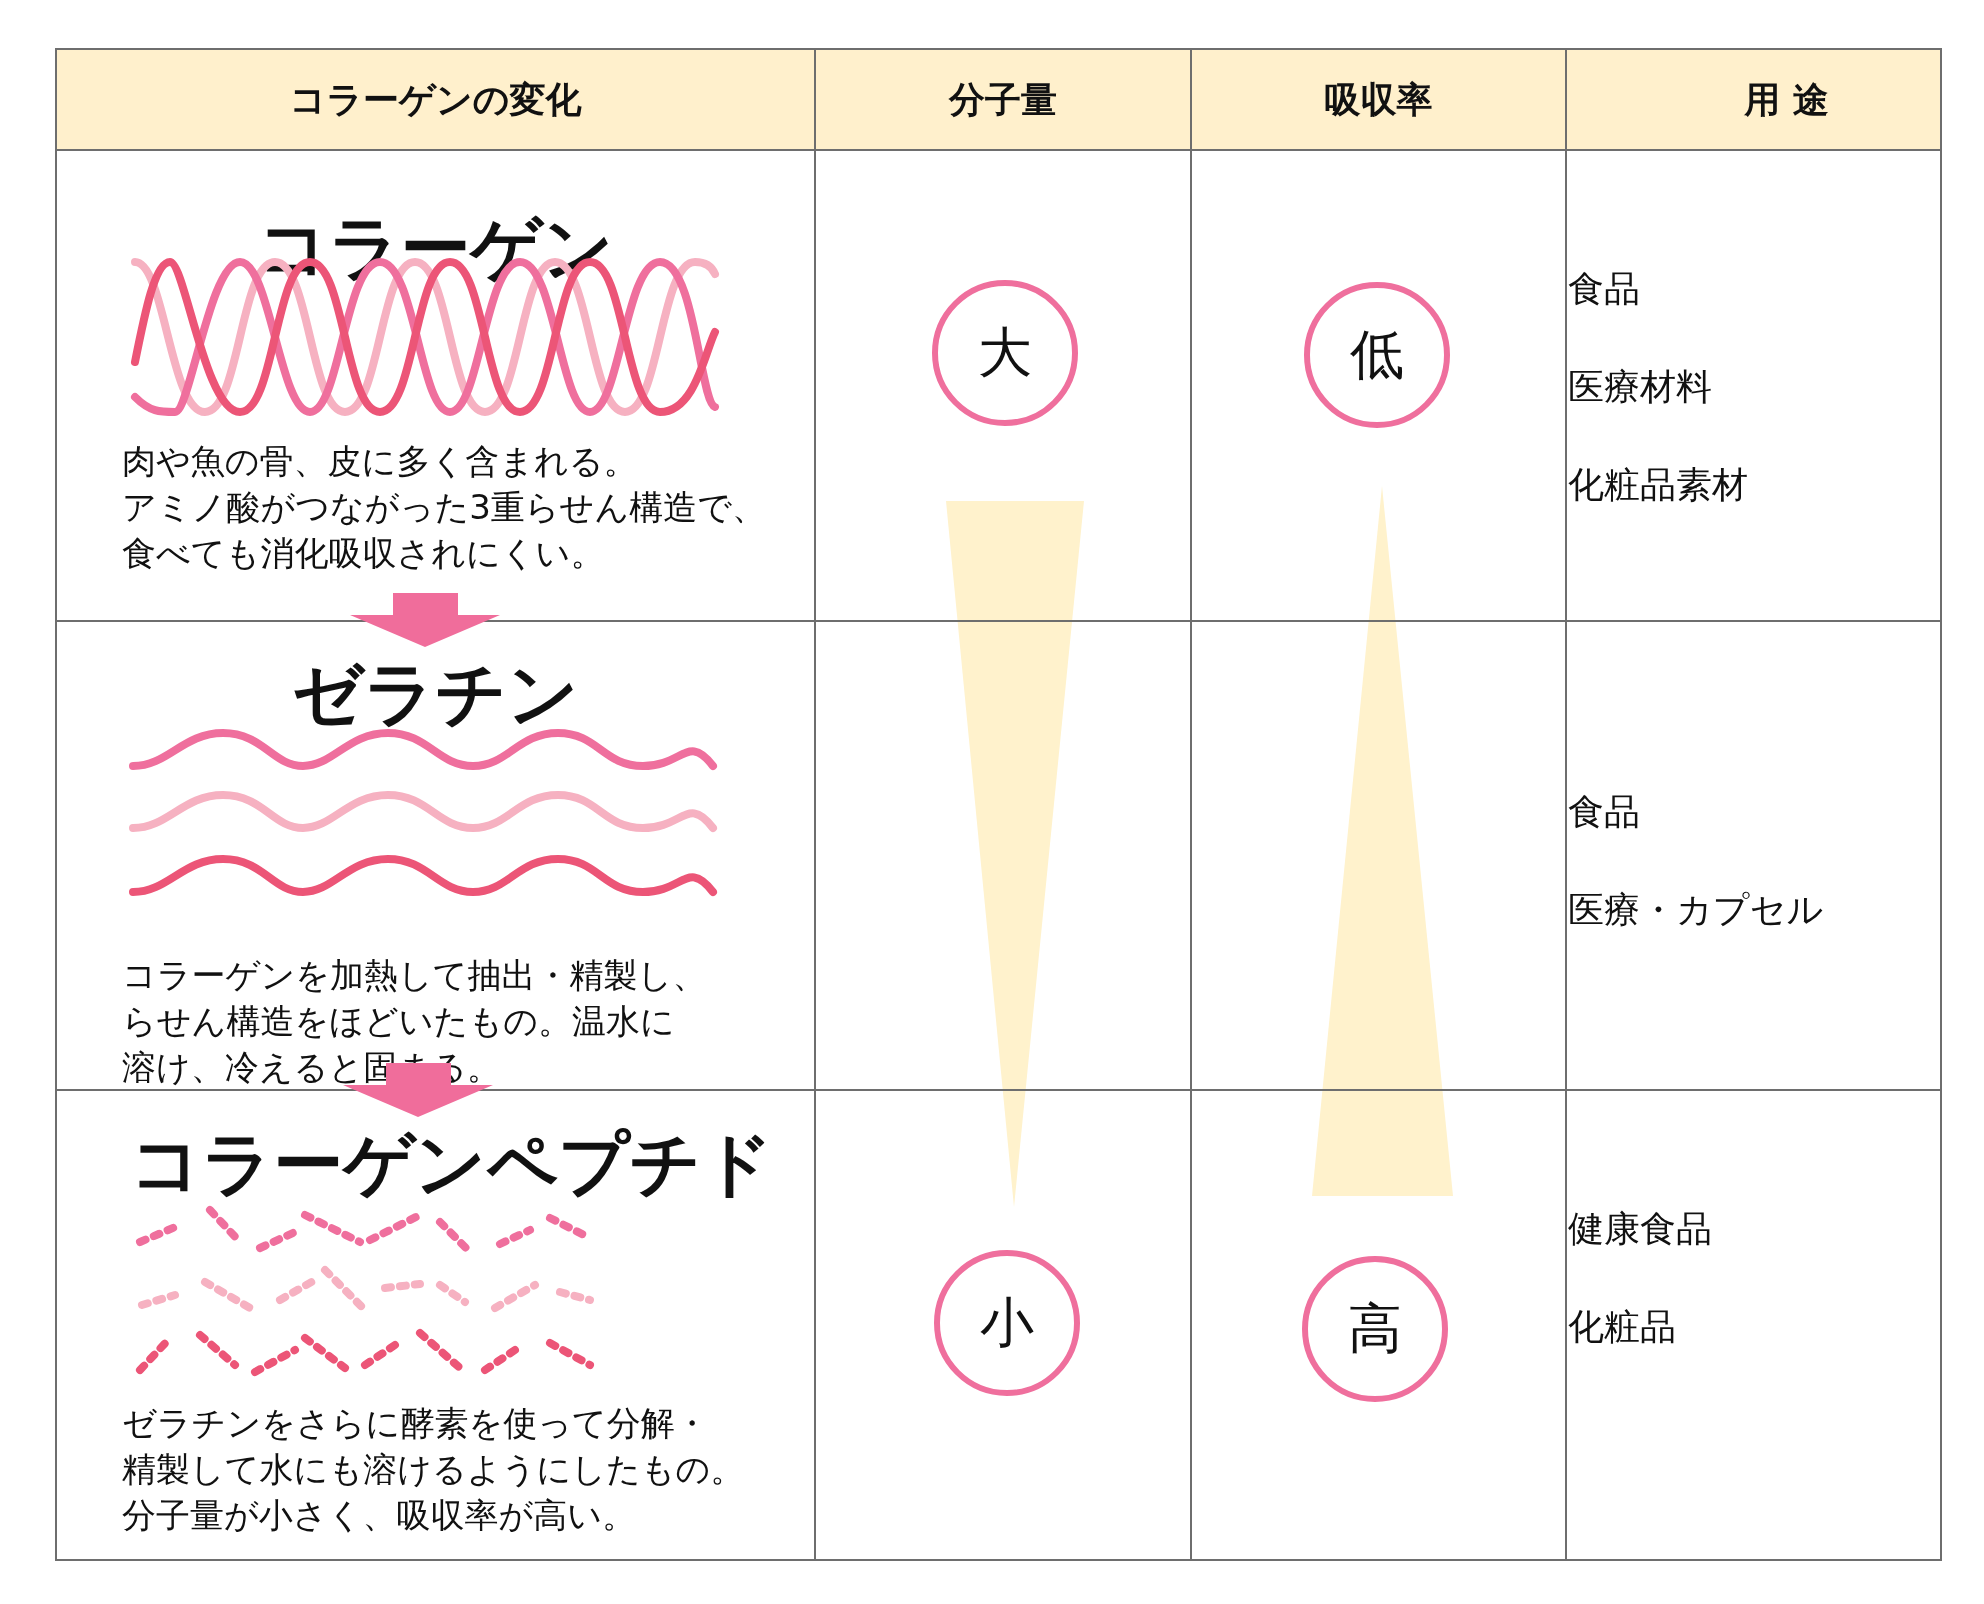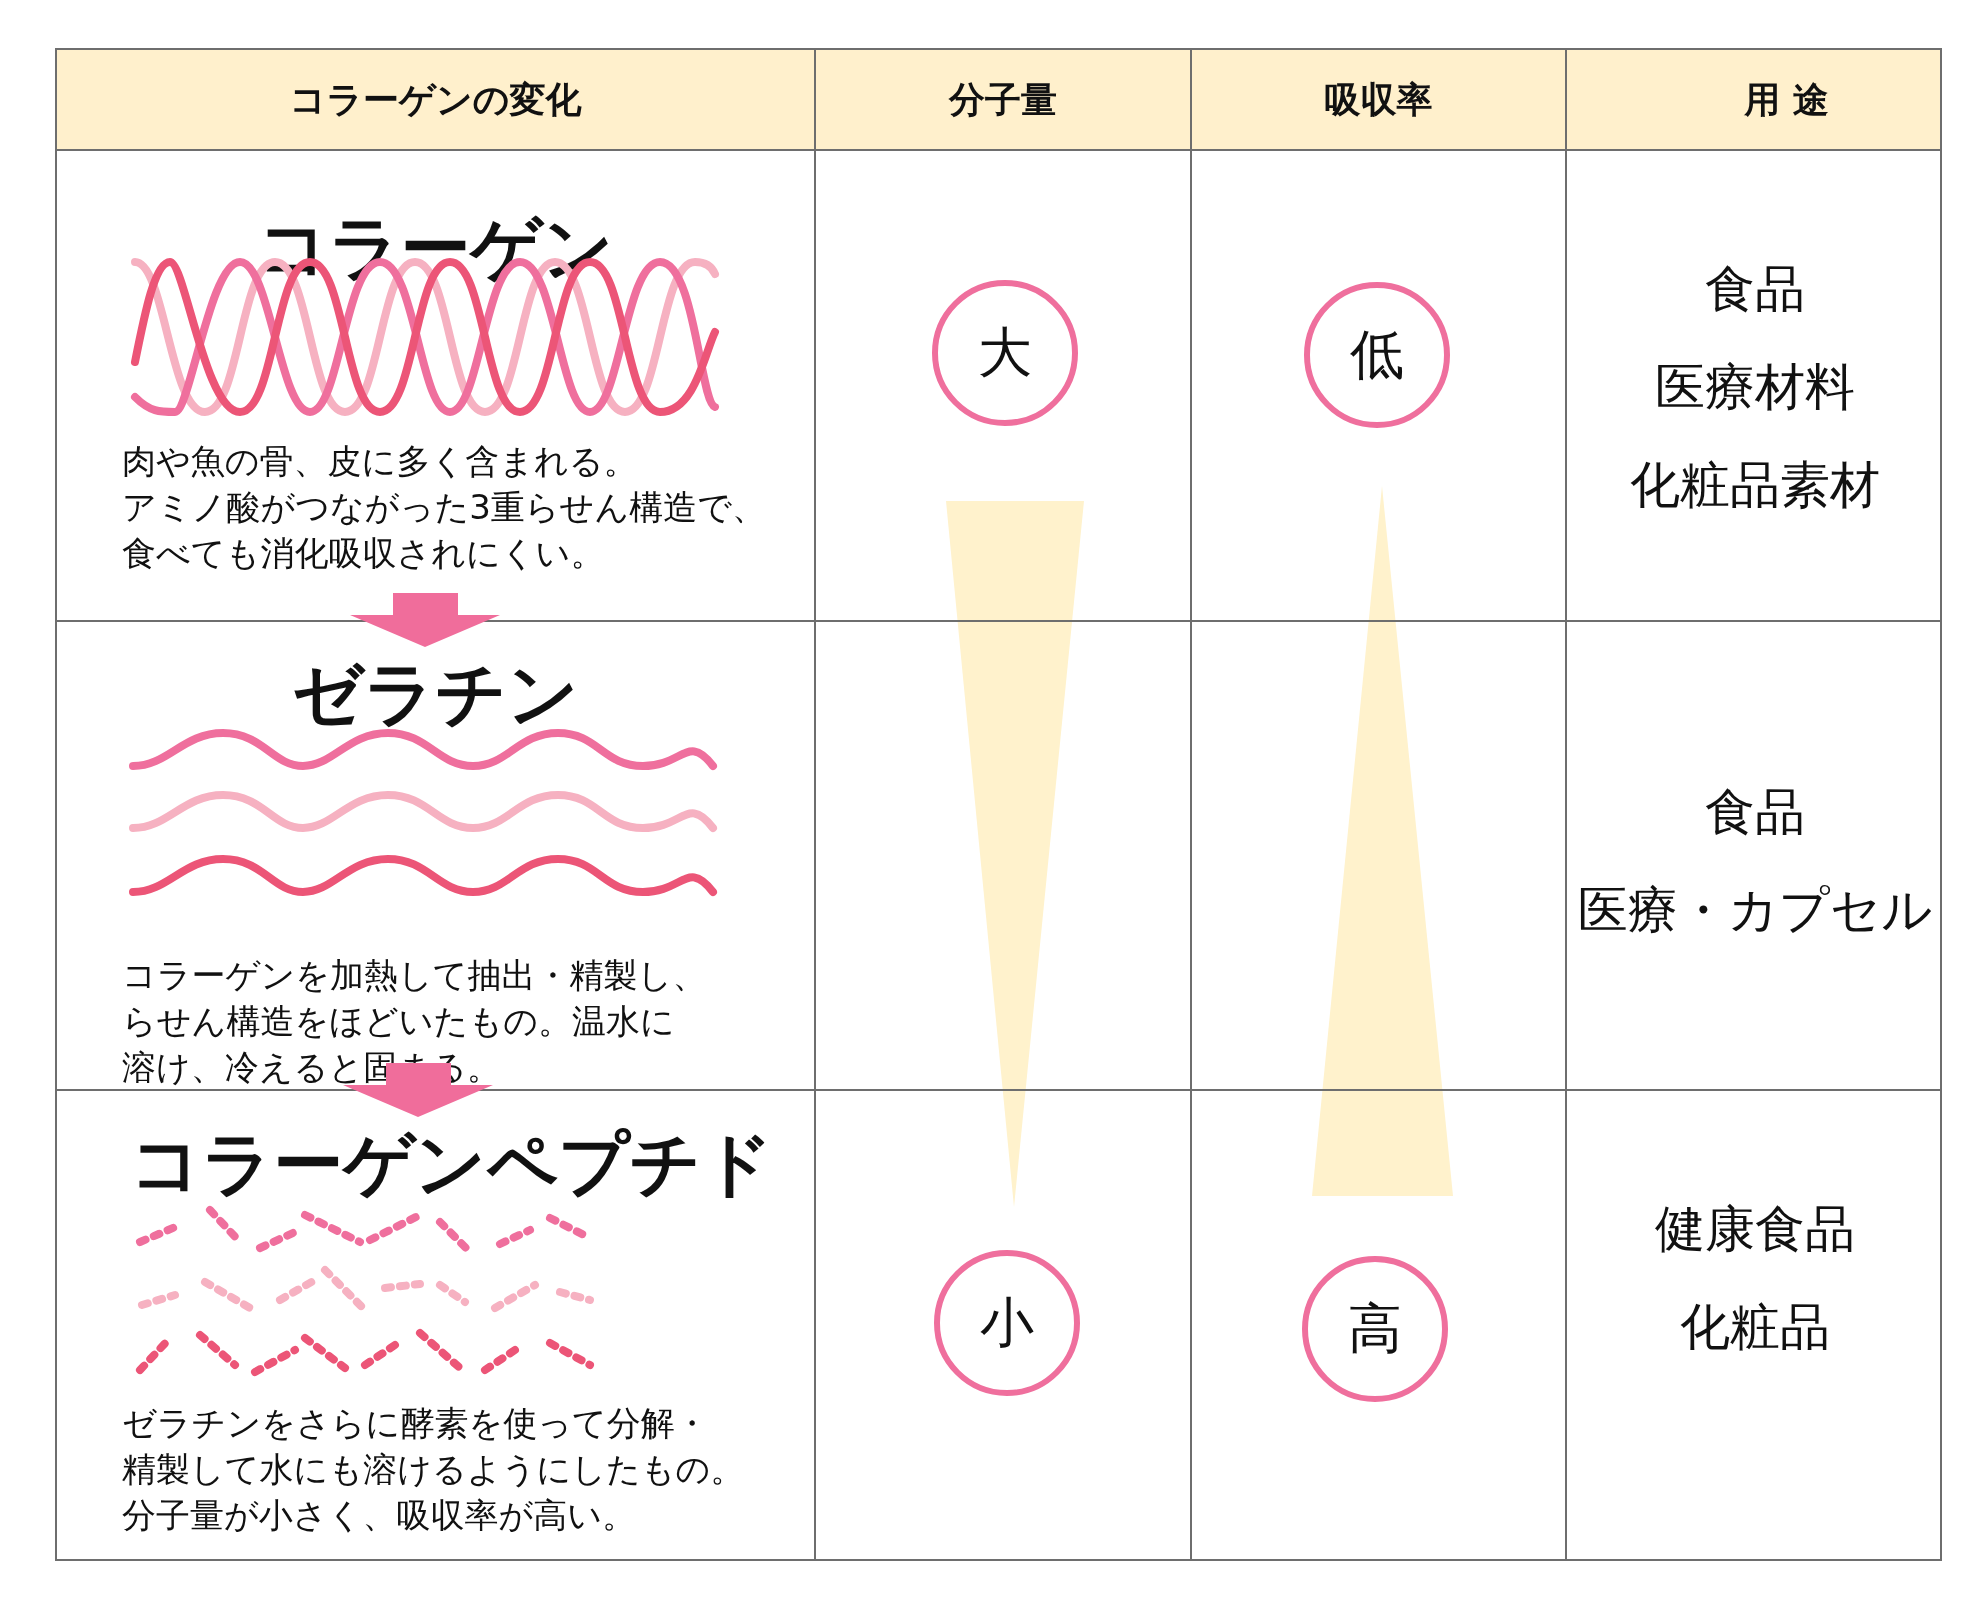--- a/index.html
+++ b/index.html
@@ -6,21 +6,21 @@
   body{width:1984px;height:1604px;position:relative;overflow:hidden;font-family:"DejaVu Sans","Liberation Sans",sans-serif;color:#111;}
   .tbl{position:absolute;left:55px;top:48px;width:1887px;height:1513px;border:2px solid #6e6e6e;box-sizing:border-box;}
   .hline{position:absolute;left:55px;width:1887px;height:2px;background:#6e6e6e;}
   .vline{position:absolute;top:48px;height:1513px;width:2px;background:#6e6e6e;}
   .hdr-bg{position:absolute;left:57px;top:50px;width:1883px;height:100px;background:#fff0cc;}
   .hdr{position:absolute;top:50px;height:100px;display:flex;align-items:center;justify-content:center;font-size:36px;font-weight:bold;}
   .title{position:absolute;font-size:70px;font-weight:bold;text-align:center;white-space:nowrap;}
   .desc{position:absolute;left:122px;font-size:34px;line-height:46px;white-space:pre-line;}
   .arrow{position:absolute;}
   .circle{position:absolute;width:146px;height:146px;border:6px solid #ef6f9d;border-radius:50%;box-sizing:border-box;display:flex;align-items:center;justify-content:center;font-size:54px;background:#fff;}
-  .uses{position:absolute;left:1568px;width:374px;text-align:center;font-size:50px;line-height:98px;}
+  .uses{position:absolute;left:1568px;width:374px;font-size:36px;line-height:98px;}
   svg{position:absolute;overflow:visible;}
 </style>
 </head>
 <body>
 
 <div class="hdr-bg"></div>
 
 <svg width="1984" height="1604" style="left:0;top:0;">
   <polygon points="946,501 1084,501 1014,1207" fill="#fff2cc"></polygon>
   <polygon points="1382,486 1312,1196 1453,1196" fill="#fff2cc"></polygon>

